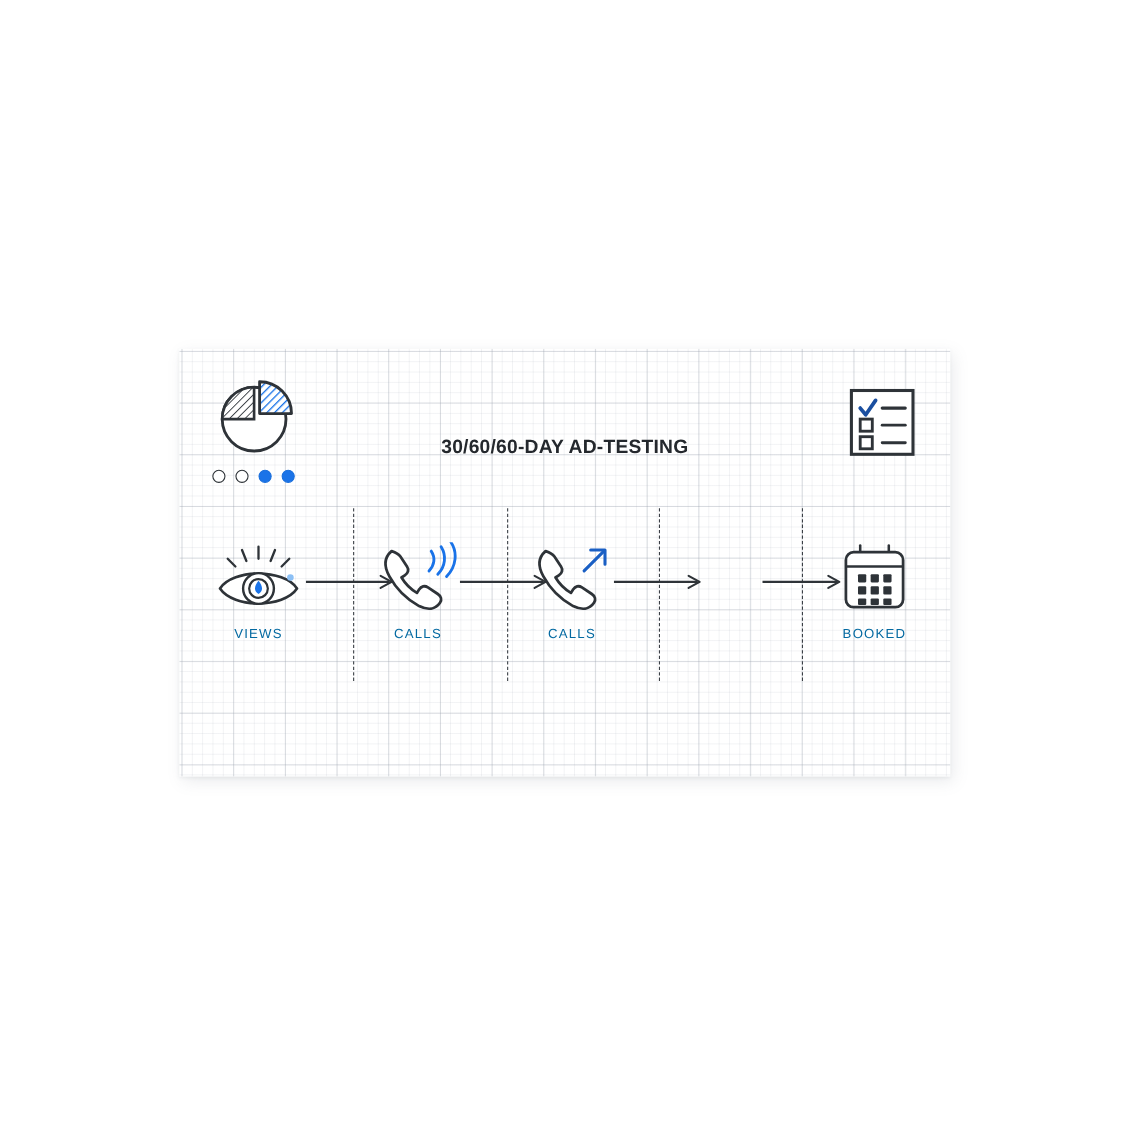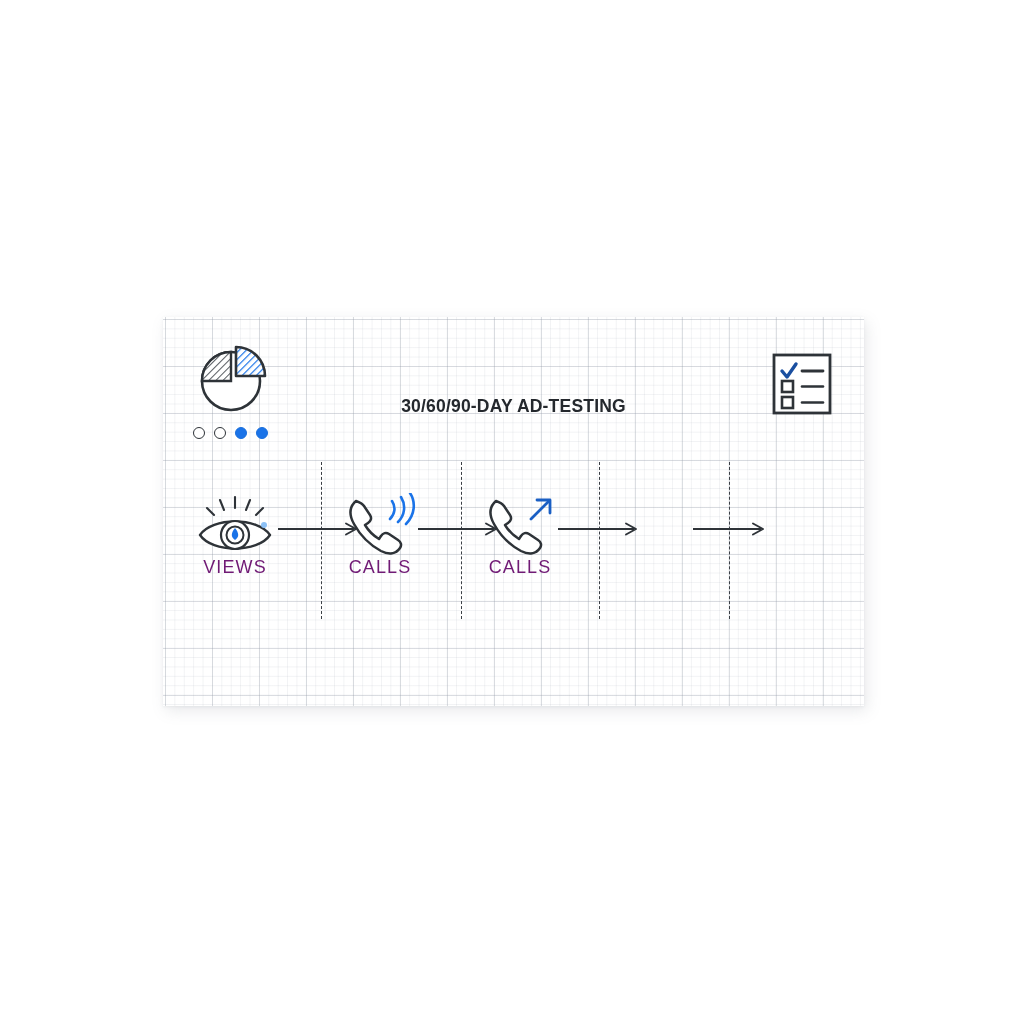--- a/index.html
+++ b/index.html
@@ -97,23 +97,24 @@
     width: 104px;
     text-align: center;
   }
   .stage-icon {
     height: 62px;
     display: flex;
     align-items: center;
     justify-content: center;
   }
   .stage-label {
-    font-size: 18px;
+    margin-top: 12px;
+    font-size: 12px;
     letter-spacing: 1.1px;
-    color: #701a75;
+    color: #0369a1;
     font-family: "Liberation Sans", sans-serif;
     white-space: nowrap;
   }
 
   .divider {
     position: absolute;
     top: 145px;
     width: 0;
     height: 157px;
     border-left: 1.6px dashed #3a3f45;
@@ -153,21 +154,21 @@
     </svg>
   </div>
 
   <div id="progress-dots">
     <span class="dot empty"></span>
     <span class="dot empty"></span>
     <span class="dot filled"></span>
     <span class="dot filled"></span>
   </div>
 
-  <div id="card-title">30/60/90-DAY AD-TESTING</div>
+  <div id="card-title">30/60/60-DAY AD-TESTING</div>
 
   <div id="checklist-icon">
     <svg viewBox="0 0 64 64" width="64" height="64">
       <rect x="4" y="3" width="56" height="58" fill="#ffffff" stroke="#2e3338" stroke-width="2.8"></rect>
 
       <polyline points="12,19 17,25 26,12" fill="none" stroke="#1a4fa0" stroke-width="3.4" stroke-linecap="round" stroke-linejoin="round"></polyline>
       <line x1="32" y1="19" x2="53" y2="19" stroke="#2e3338" stroke-width="2.8" stroke-linecap="round"></line>
 
       <rect x="12" y="29" width="11" height="11" fill="#ffffff" stroke="#2e3338" stroke-width="2.6"></rect>
       <line x1="32" y1="34.5" x2="53" y2="34.5" stroke="#2e3338" stroke-width="2.6" stroke-linecap="round"></line>
@@ -256,15 +257,39 @@
           <g stroke="#1a5fc4" stroke-width="2.8" fill="none" stroke-linecap="round" stroke-linejoin="round">
             <line x1="48" y1="26" x2="66" y2="8"></line>
             <polyline points="54,7 67,7 67,20"></polyline>
           </g>
         </svg>
       </div>
       <div class="stage-label">CALLS</div>
     </div>
 
 
+    <div class="stage" style="left:580px;">
+      <div class="stage-icon">
+        <svg viewBox="0 0 64 64" width="64" height="64">
+          <g stroke="#2e3338" stroke-width="2.3" stroke-linecap="round">
+            <line x1="19" y1="2" x2="19" y2="13"></line>
+            <line x1="45" y1="2" x2="45" y2="13"></line>
+          </g>
+          <rect x="6" y="8" width="52" height="50" rx="7" fill="#ffffff" stroke="#2e3338" stroke-width="2.5"></rect>
+          <line x1="6" y1="21" x2="58" y2="21" stroke="#2e3338" stroke-width="2.1"></line>
+          <g fill="#2e3338">
+            <rect x="17" y="28" width="7.5" height="7.5" rx="1"></rect>
+            <rect x="28.5" y="28" width="7.5" height="7.5" rx="1"></rect>
+            <rect x="40" y="28" width="7.5" height="7.5" rx="1"></rect>
+            <rect x="17" y="39" width="7.5" height="7.5" rx="1"></rect>
+            <rect x="28.5" y="39" width="7.5" height="7.5" rx="1"></rect>
+            <rect x="40" y="39" width="7.5" height="7.5" rx="1"></rect>
+            <rect x="17" y="50" width="7.5" height="6" rx="1"></rect>
+            <rect x="28.5" y="50" width="7.5" height="6" rx="1"></rect>
+            <rect x="40" y="50" width="7.5" height="6" rx="1"></rect>
+          </g>
+        </svg>
+      </div>
+      <div class="stage-label">BOOKED</div>
+    </div>
 
   </div>
 </div>
 
 </body></html>

